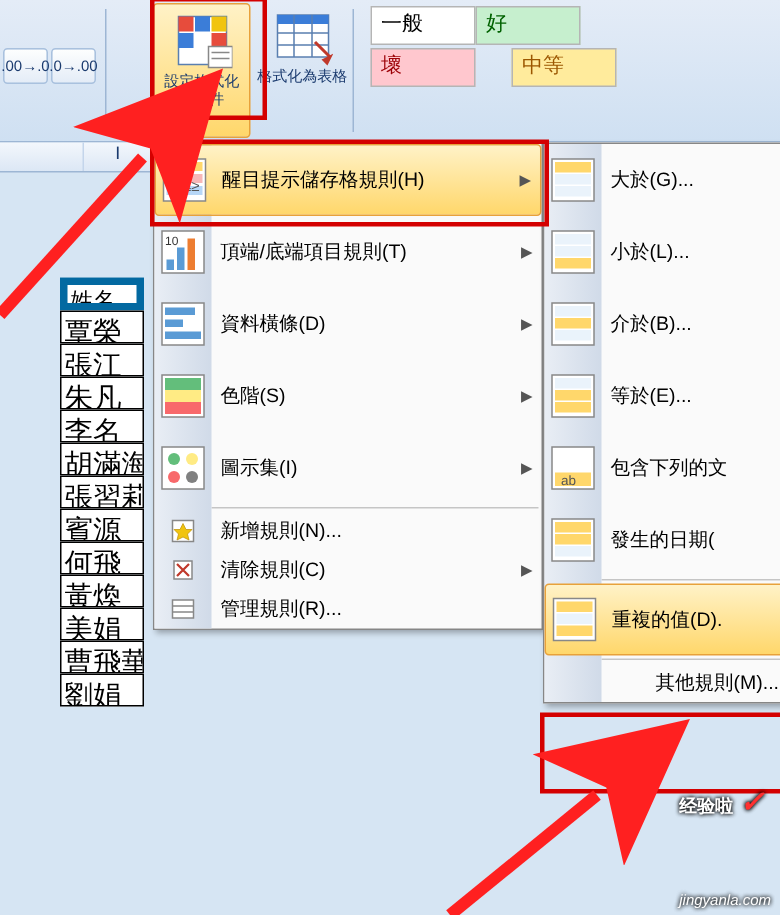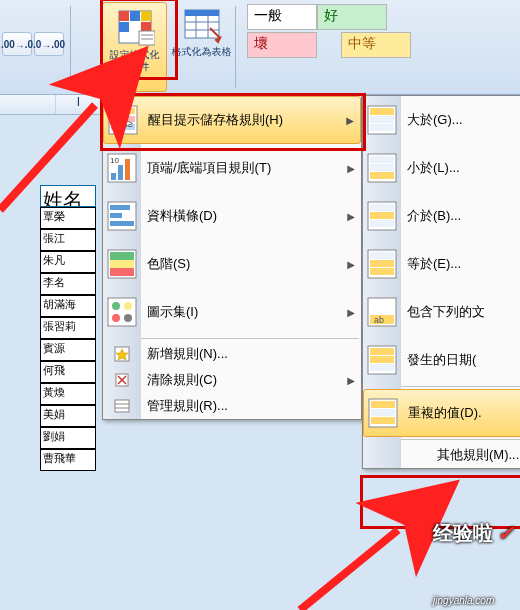--- a/index.html
+++ b/index.html
@@ -17,35 +17,35 @@
   .cf-btn-outline { position:absolute; left:100px; top:-2px; width:78px; height:82px; border:3px solid #d40000; z-index:5; pointer-events:none;}
   
   .style-gallery { margin-left: 10px; display: flex; flex-direction: column; gap: 2px; padding-top: 4px; }
   .style-row { display: flex; gap: 0; }
   .style-cell { width: 70px; height: 26px; border: 1px solid #b5b5b5; background: #fff; font-size: 14px; padding: 2px 6px; }
   .style-normal { background:#fff; color:#000;}
   .style-good { background:#c6efce; color:#006100;}
   .style-bad { background:#ffc7ce; color:#9c0006;}
   .style-neutral { background:#ffeb9c; color:#9c5700;margin-left:24px;}
   
-  .decimals { position:absolute; left:0; top:30px; display:flex; flex-direction:row; gap:2px; padding:2px;font-weight:bold;}
+  .decimals { position:absolute; left:0; top:30px; display:flex; flex-direction:row; gap:2px; padding:2px;}
   .dec-btn { width:30px; height:24px; border:1px solid #a9c1de; background:linear-gradient(#fdfefe,#e4ecf7); border-radius:3px; display:flex; align-items:center; justify-content:center; font-size:10px; color:#1a3a6e; cursor:pointer;}
   .sep { width:1px; background:#9db6d4; margin:6px 1px;}
   
   
   .sheet { position: relative; }
   .colhdr { display:flex; height:20px; background:linear-gradient(#f3f7fc,#dce7f5); border-bottom:1px solid #9db6d4;}
   .colhdr div { width:50px; border-right:1px solid #c4d5eb; text-align:center; font-size:12px; color:#1a3a6e;}
   .colhdr .sel { background:linear-gradient(#ffe8a6,#ffd76b); border-bottom:2px solid #e8a13a;}
   
   .grid { position:absolute; left:0; top:0;}
   .row { display:flex; height:22px;}
   .cell { width:56px; height:22px; border-right:1px solid #d0d7e5; border-bottom:1px solid #d0d7e5; background:#fff; font-size:14px; padding:1px 2px; overflow:hidden; white-space:nowrap;}
-  .hdr-cell { background:#fff; font-weight:normal; border:1px solid #0369a1; font-size:20px;}
-  .data-cell { border:1px solid #000; font-size:11px;}
+  .hdr-cell { background:#fff; font-weight:normal; border:5px solid #0369a1; font-size:15px;}
+  .data-cell { border:1px solid #000; font-size:19px;}
   
   
   .menu1 { position:absolute; left:102px; top:95px; width:260px; background:#fafafa; border:1px solid #868686; box-shadow:2px 2px 4px rgba(0,0,0,.3); z-index:10;}
   .menu1 .stripe { position:absolute; left:0; top:0; bottom:0; width:38px; background:linear-gradient(90deg,#e9eef5,#d0dae8);}
   .menu-item { position:relative; height:48px; display:flex; align-items:center; padding-left:44px; cursor:pointer;}
   .menu-item.small { height:26px;}
   .menu-item.selected { background:linear-gradient(#fff2c7,#ffd76b); border:1px solid #e8a13a; border-radius:3px;}
   .menu-item .micon { position:absolute; left:4px; width:30px; height:30px;}
   .menu-item.small .micon { width:16px; height:16px; left:11px;}
   .menu-item .arrow { position:absolute; right:6px; font-size:10px; color:#555;}
@@ -57,21 +57,21 @@
   .menu2 { position:absolute; left:362px; top:95px; width:180px; background:#fafafa; border:1px solid #868686; box-shadow:2px 2px 4px rgba(0,0,0,.3); z-index:10;}
   .menu2 .stripe { position:absolute; left:0; top:0; bottom:0; width:38px; background:linear-gradient(90deg,#e9eef5,#d0dae8);}
   
   .menu2-outline { position:absolute; left:360px; top:475px; width:170px; height:54px; border:3px solid #d40000; z-index:15; pointer-events:none;}
   
   
   .arrow-svg { position:absolute; z-index:20; pointer-events:none;}
   
   
   .wm { position:absolute; right:6px; bottom:4px; color:#fff; font-size:15px; font-style:italic; z-index:30; text-shadow:0 0 3px #000, 0 0 3px #000;}
-  .wm .zh { font-style:normal; font-weight:bold; font-size:20px;}
+  .wm .zh { font-style:normal; font-weight:bold; font-size:12px;}
   .wm .chk { color:#ff3030; font-weight:bold; font-size:20px;}
   .wm .sub { font-size:10px; display:block; text-align:left;margin-top:48px;}
   
   
   .icon-cf { width:40px; height:40px;}
   .icon-tbl { width:40px; height:40px;}
 </style>
 </head>
 <body>
 
@@ -175,25 +175,25 @@
       <div class="row">
         <div style="width:40px"></div>
         <div class="cell data-cell">黃煥</div>
       </div>
       <div class="row">
         <div style="width:40px"></div>
         <div class="cell data-cell">美娟</div>
       </div>
       <div class="row">
         <div style="width:40px"></div>
+        <div class="cell data-cell">曹飛華</div>
+      </div>
+      <div class="row">
+        <div style="width:40px"></div>
         <div class="cell data-cell">劉娟</div>
-      </div>
-      <div class="row">
-        <div style="width:40px"></div>
-        <div class="cell data-cell">曹飛華</div>
       </div>
     </div>
 </div>
 
 <div class="menu1">
   <div class="stripe"></div>
   <div class="menu-item selected">
     <svg class="micon" viewBox="0 0 30 30">
         <rect x="1" y="1" width="28" height="28" fill="#fff" stroke="#888"></rect>
         <rect x="3" y="3" width="24" height="6" fill="#ffd76b"></rect>

